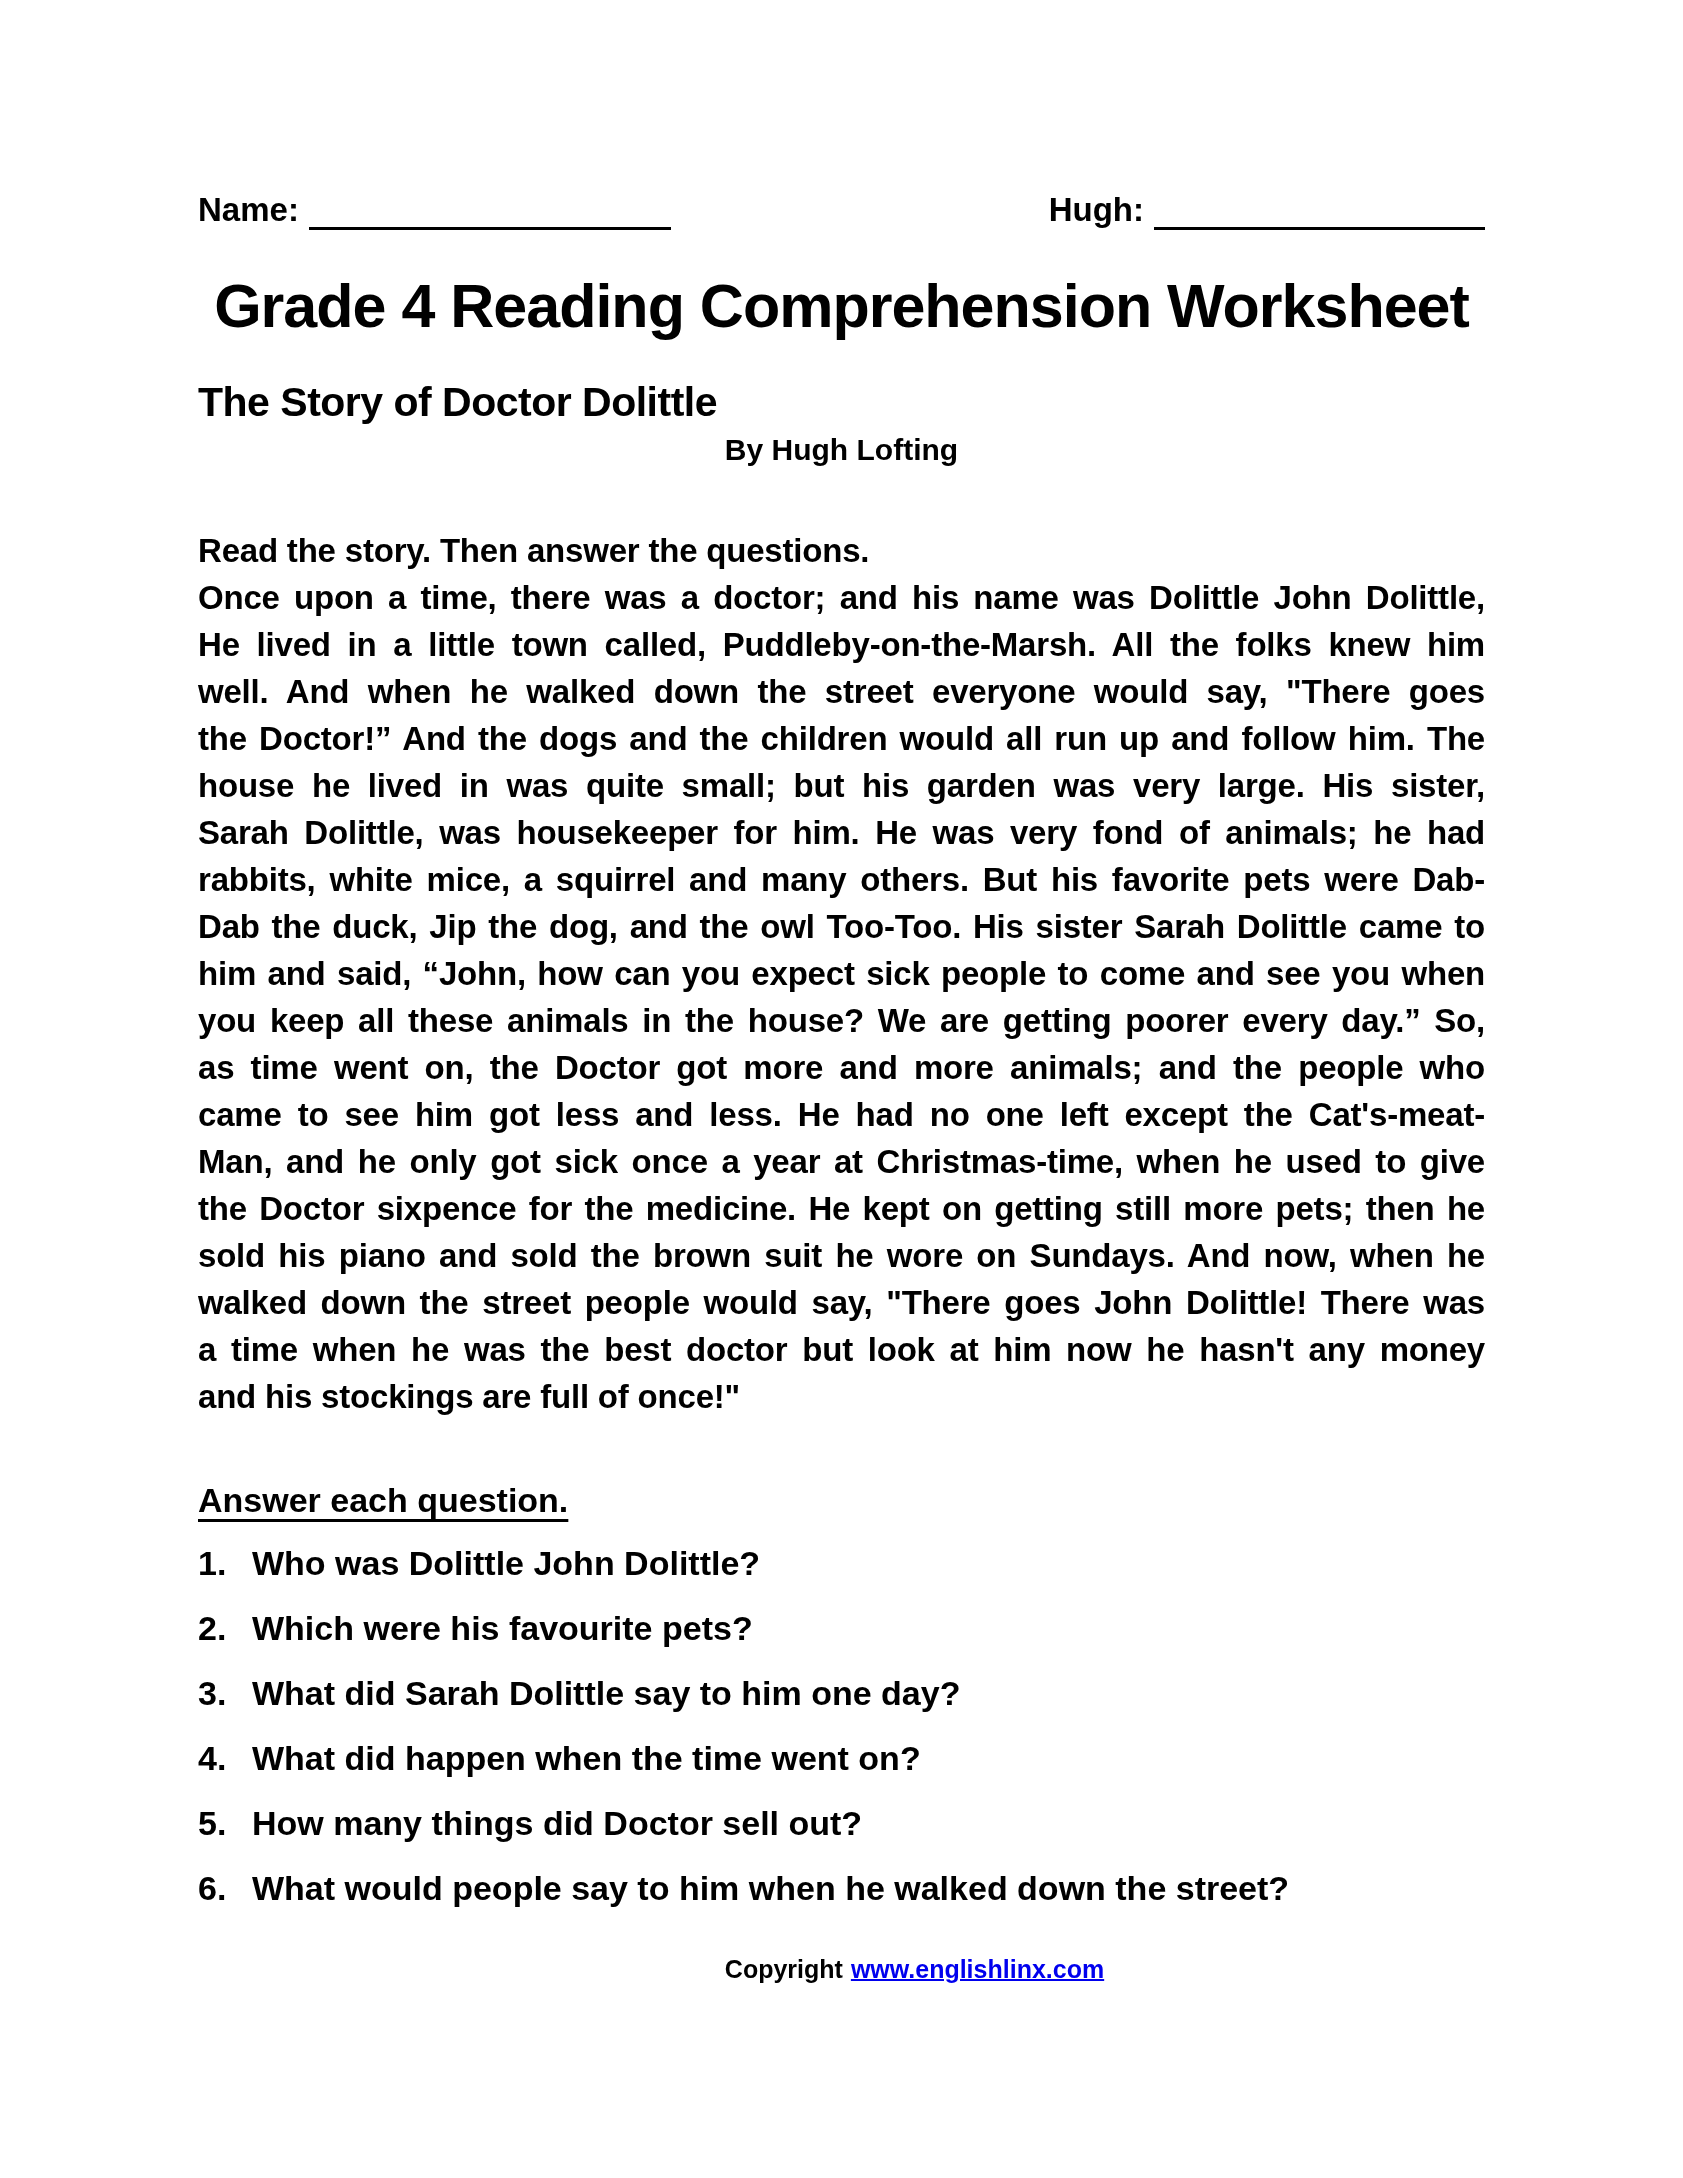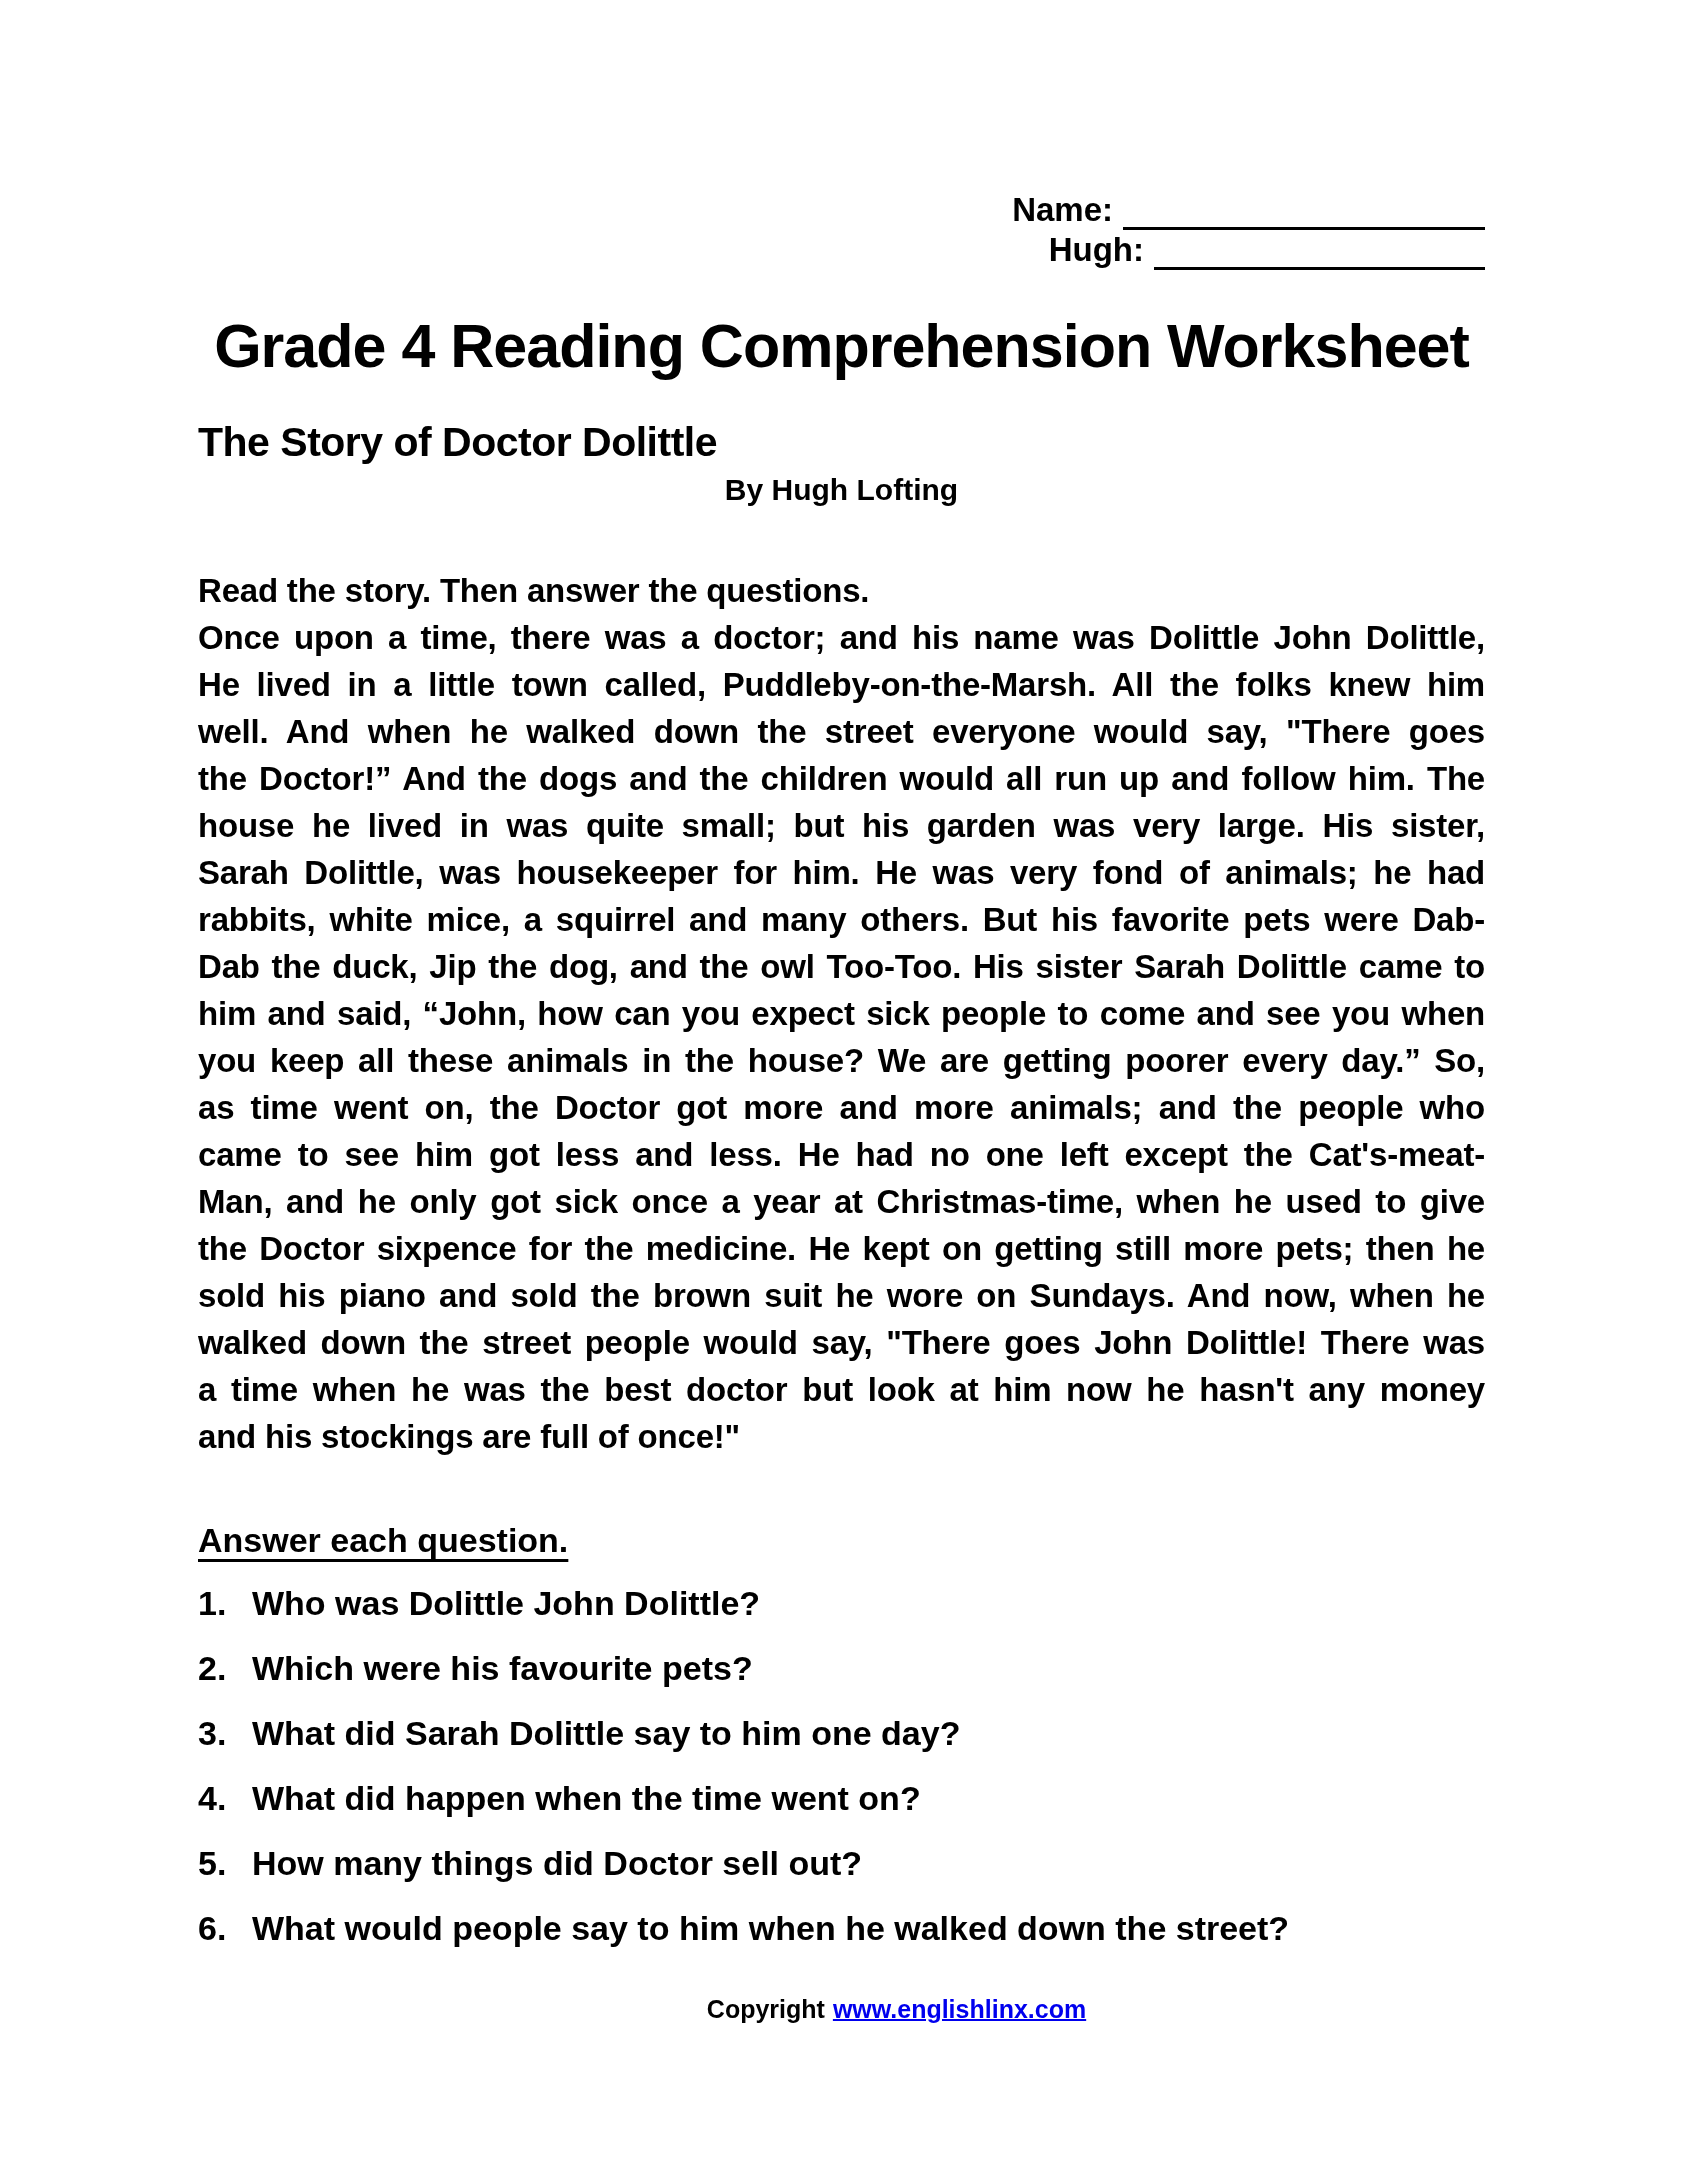--- a/index.html
+++ b/index.html
@@ -18,21 +18,20 @@
     height: 2178px;
     padding: 190px 198px 0 198px;
   }
   
   .name-date-row {
     display: flex;
     justify-content: space-between;
     align-items: flex-end;
     font-size: 33px;
     line-height: 40px;
-    flex-direction: column;
   }
   .field-group { display: flex; align-items: flex-end; }
   .blank-line {
     display: inline-block;
     border-bottom: 3px solid #000;
     height: 34px;
     margin-left: 10px;
   }
   .blank-line.name { width: 362px; }
   .blank-line.date { width: 331px; }
@@ -92,21 +91,21 @@
     flex: 0 0 54px;
   }
   .question-text { flex: 1; }
   
   .footer {
     margin-top: 42px;
     text-align: center;
     font-size: 25px;
     line-height: 30px;
     position: relative;
-    left: 55px;
+    left: 73px;
   }
   .footer a, .copyright-link {
     color: #0000ee;
     text-decoration: underline;
     text-decoration-thickness: 2px;
     cursor: pointer;
   }
   .copyright-label { margin-right: 8px; }
 </style>
 </head>

